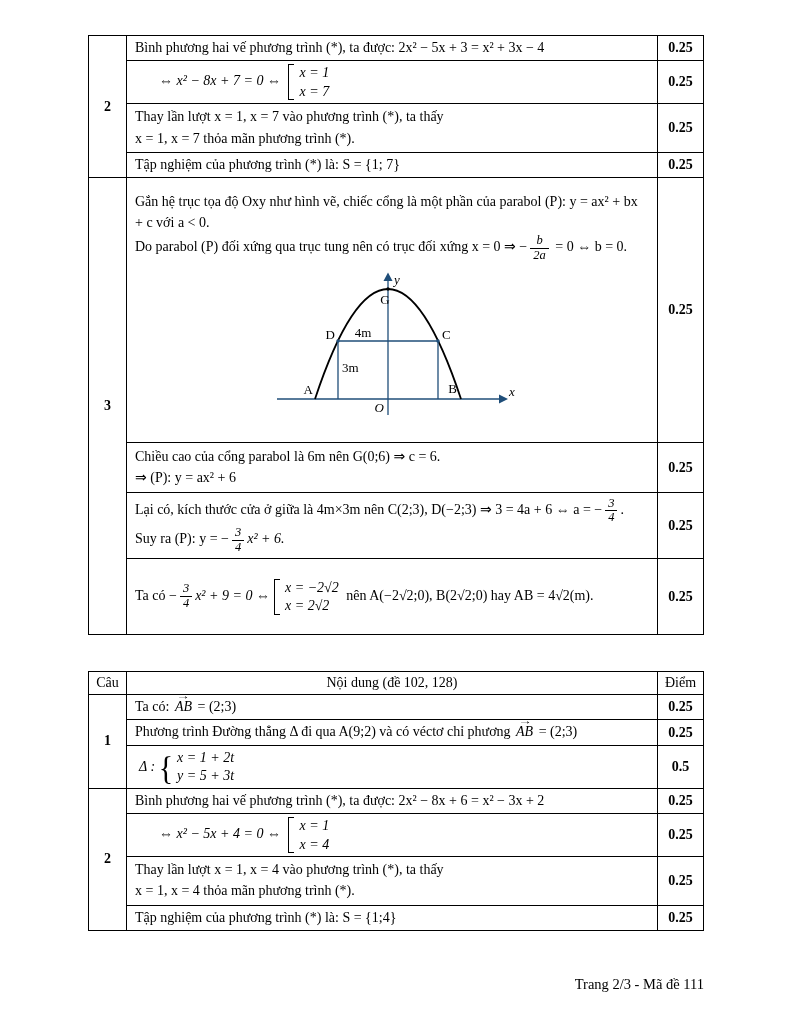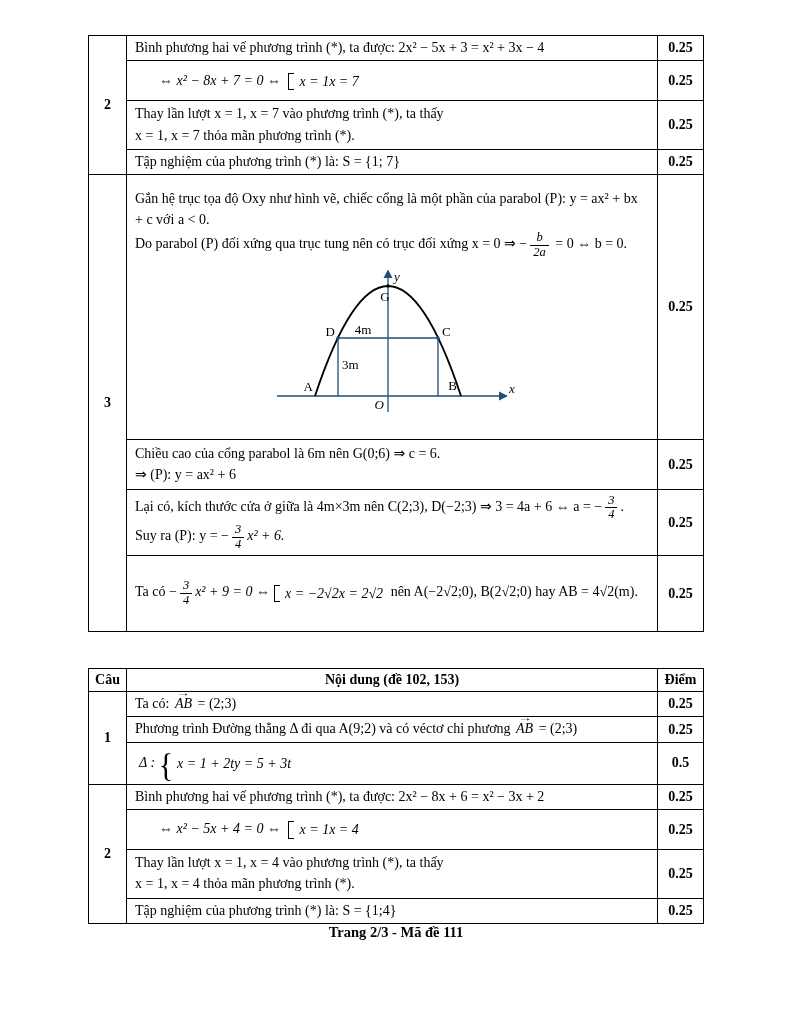--- a/index.html
+++ b/index.html
@@ -6,46 +6,46 @@
   html,body { background:#ffffff; }
   body {
     width:792px; height:1024px;
     font-family:"Liberation Serif", serif;
     color:#000;
     overflow:hidden;
   }
   .page { width:792px; height:1024px; padding:35px 88px 0 88px; background:#fff; }
   table { border-collapse:collapse; width:616px; table-layout:fixed; font-size:14px; }
   td, th { border:1px solid #000; vertical-align:middle; }
-  th { font-weight:bold; text-align:center; padding:2px 4px; }
+  th { font-weight:normal; text-align:center; padding:2px 4px; }
   td.num { text-align:center; font-weight:bold; }
   td.content { padding:2px 8px; line-height:1.45; }
   td.pts { text-align:center; font-weight:bold; }
   .h23{height:23px}.h25{height:25px}.h40{height:40px}.h42{height:42px}
   .h50{height:50px}.h66{height:66px}.h76{height:76px}.h265{height:265px}
   .indent { display:inline-block; margin-left:24px; }
   .indent-sm { display:inline-block; margin-left:14px; }
   .math { font-style:italic; }
   .cases { display:inline-flex; align-items:center; vertical-align:middle; margin:1px 4px; }
   .sqb { align-self:stretch; width:6px; border-left:1.5px solid #000;
          border-top:1.5px solid #000; border-bottom:1.5px solid #000; margin-right:5px; }
-  .case-stack { display:inline-flex; flex-direction:row; row-gap:1px; line-height:1.25; }
+  .case-stack { display:inline-flex; flex-direction:column; row-gap:1px; line-height:1.25; }
   .brace { font-size:30px; line-height:0.9; font-weight:normal; display:inline-block;
            transform:scaleY(1.15); margin-right:4px; }
   .frac { display:inline-flex; flex-direction:column; vertical-align:middle; text-align:center;
           line-height:1.1; font-size:12.5px; margin:0 3px; font-style:italic; }
   .frac .fnum { border-bottom:1px solid #000; padding:0 3px; }
   .frac .fden { padding:0 3px; }
   .vec { position:relative; font-style:italic; display:inline-block; padding:0 2px; }
   .vec::after { content:"→"; position:absolute; left:50%; top:-0.85em;
                 transform:translateX(-50%) scaleX(1.4); font-size:0.7em; font-style:normal; }
   .p-line { margin:1px 0; }
   .figure-wrap { text-align:center; margin:8px 0 2px 0; }
   .t2 { margin-top:36px; }
-  .footer { width:616px; text-align:center; font-weight:bold; font-size:14.5px; }
+  .footer { width:616px; text-align:right; font-weight:normal; font-size:14.5px; margin-top:45px; }
   svg text { font-family:"Liberation Serif", serif; font-size:13px; fill:#000; }
   svg text.it { font-style:italic; }
 </style>
 </head>
 <body>
 
 <div class="page">
 
   <table>
     <colgroup>
@@ -177,21 +177,21 @@
 
   <table class="t2">
     <colgroup>
         <col style="width:38px">
         <col>
         <col style="width:46px">
       </colgroup>
     <tbody>
       <tr class="h23">
         <th>Câu</th>
-        <th>Nội dung (đề 102, 153)</th>
+        <th>Nội dung (đề 102, 128)</th>
         <th>Điểm</th>
       </tr>
 
       <tr class="h23">
         <td class="num" rowspan="3">1</td>
         <td class="content">
           <span>Ta có: </span><span class="vec">AB</span><span> = (2;3)</span>
         </td>
         <td class="pts">0.25</td>
       </tr>

